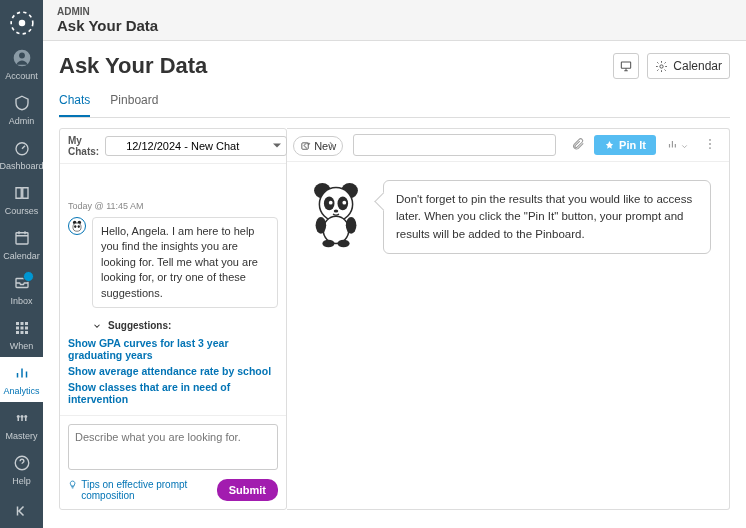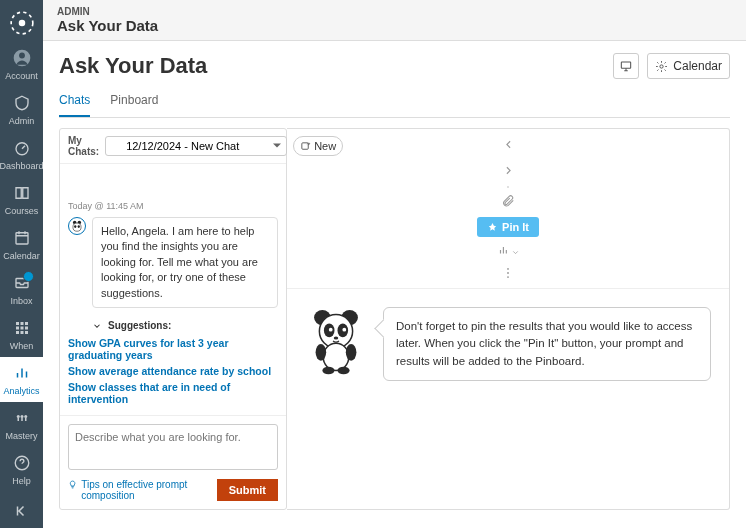--- a/index.html
+++ b/index.html
@@ -43,22 +43,22 @@
 .avatar-sm { width:18px; height:18px; border-radius:50%; background:#fff; border:1px solid #0374b5; flex-shrink:0; display:flex; align-items:center; justify-content:center; font-size:10px;}
 .bubble { font-size:11px; color:#333; background:#fff; border:1px solid #ddd; border-radius:4px; padding:6px 8px; line-height:1.4;}
 .expander { display:flex; align-items:center; gap:6px; margin:4px 0 4px 24px; cursor:pointer; }
 .expander .chev { width:10px; height:10px; }
 .expander .elbl { font-size:10px; font-weight:700; color:#333; }
 .suggestion { font-size:10.5px; color:#0374b5; padding:2px 0; cursor:pointer; font-weight:600;}
 .input-area { padding:8px; border-top:1px solid #eee; }
 .prompt-input { width:100%; border:1px solid #ccc; border-radius:3px; padding:6px; font-size:11px; font-family:inherit; resize:none; height:46px; }
 .input-row { display:flex; justify-content:space-between; align-items:center; margin-top:6px;}
 .tips-link { font-size:10px; color:#0374b5; cursor:pointer; display:flex; align-items:flex-start; gap:4px;}
-.submit-btn { background:#c2410c; color:#fff; border:none; border-radius:0; padding:5px 12px; font-size:11px; cursor:pointer; font-weight:600;}
-.result-toolbar { display:flex; align-items:center; padding:5px 8px; border-bottom:1px solid #eee; gap:6px;flex-direction:column;}
+.submit-btn { background:#a21caf; color:#fff; border:none; border-radius:10px; padding:5px 12px; font-size:11px; cursor:pointer; font-weight:600;}
+.result-toolbar { display:flex; align-items:center; padding:5px 8px; border-bottom:1px solid #eee; gap:6px;}
 .nav-arrow { width:20px; height:20px; display:flex; align-items:center; justify-content:center; cursor:pointer; color:#aaa; border-radius:3px;}
 .rt-input { flex:1; border:1px solid #ccc; border-radius:3px; height:22px; margin:0 6px; }
 .attach-ic { color:#999; cursor:pointer; padding:0 3px;}
 .pin-btn { background:#56bdf2; color:#fff; border:none; border-radius:3px; padding:4px 10px; font-size:11px; cursor:pointer; display:flex; align-items:center; gap:4px; font-weight:600;}
 .more-ic { color:#999; cursor:pointer; padding:0 4px;}
 .big-msg { display:flex; align-items:flex-start; gap:16px; padding:18px; }
 .panda-big { width:62px; height:68px; flex-shrink:0; }
 .big-bubble { border:1px solid #ccc; border-radius:6px; padding:10px 12px; font-size:11.5px; color:#333; line-height:1.5; position:relative; }
 .big-bubble::before { content:""; position:absolute; left:-7px; top:14px; width:12px; height:12px; background:#fff; border-left:1px solid #ccc; border-bottom:1px solid #ccc; transform:rotate(45deg);}
 .badge-dot { position:relative; }

